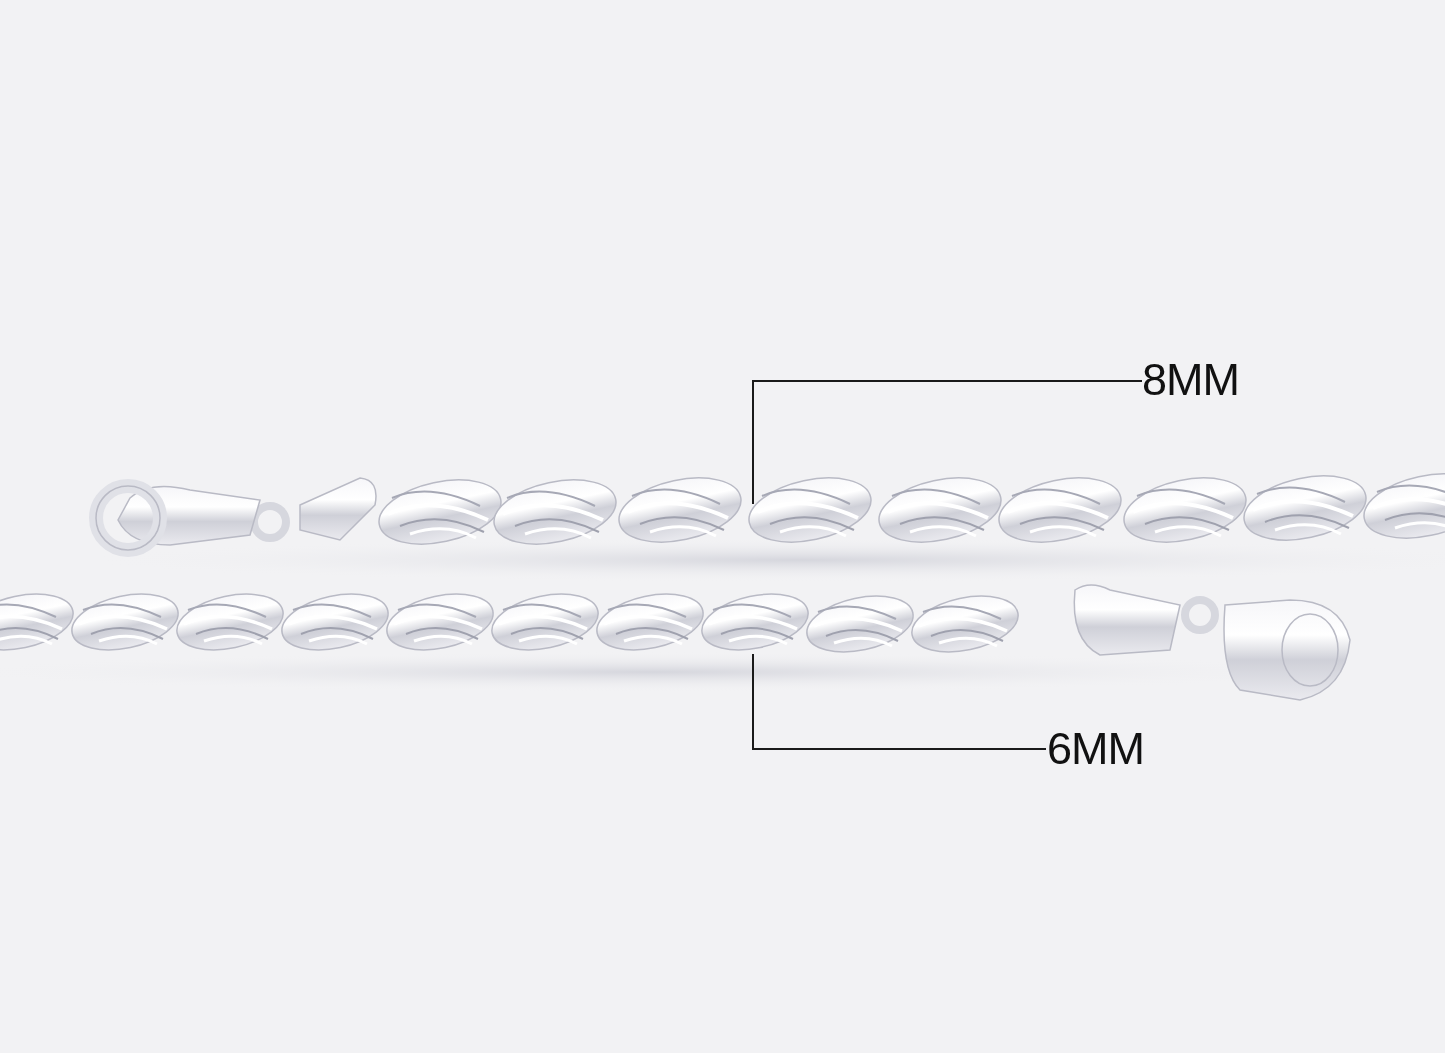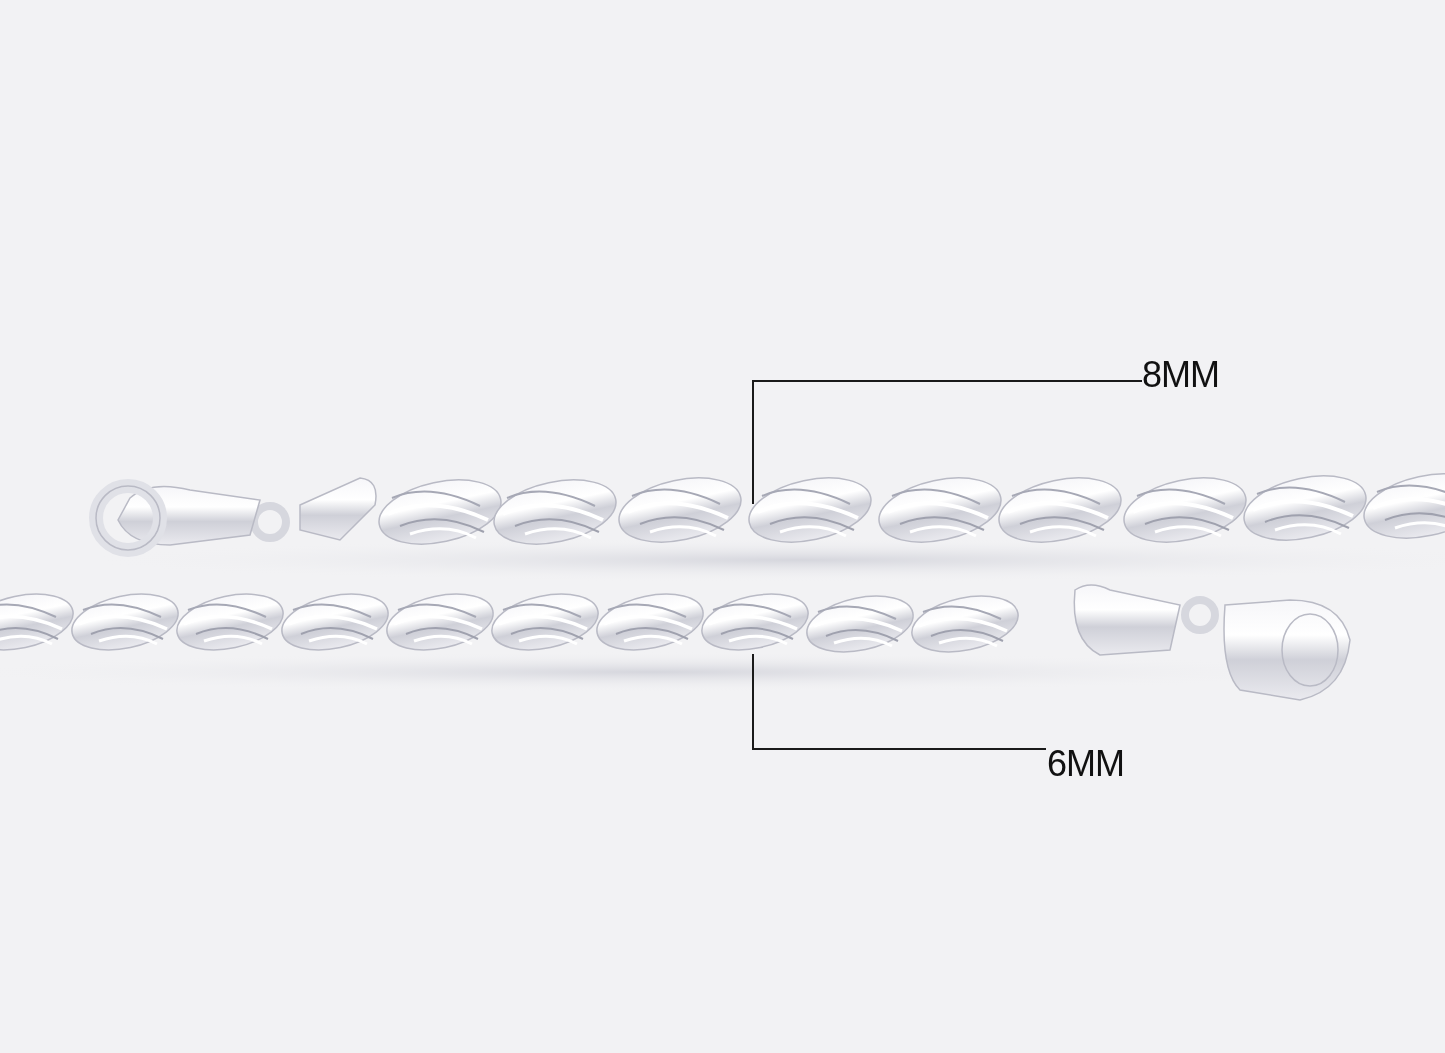--- a/index.html
+++ b/index.html
@@ -1,18 +1,18 @@
 <!DOCTYPE html>
 <html><head>
 <meta charset="utf-8">
 <style>
   html, body { margin:0; padding:0; }
   body { width:1445px; height:1053px; background:#f2f2f4; position:relative; overflow:hidden; font-family:"Liberation Sans", sans-serif; }
   .scene { position:absolute; left:0; top:0; width:1445px; height:1053px; }
-  .label { position:absolute; font-family:"Liberation Sans", sans-serif; font-size:36px; color:#111; line-height:1; letter-spacing:-1px; }
+  .label { position:absolute; font-family:"Liberation Sans", sans-serif; font-size:45px; color:#111; line-height:1; letter-spacing:-1px; }
   .line { position:absolute; background:#1a1a1a; }
 </style>
 </head>
 <body>
 
 <div class="scene">
   <svg width="1445" height="1053" viewBox="0 0 1445 1053" xmlns="http://www.w3.org/2000/svg">
     <defs>
       <linearGradient id="metal" x1="0" y1="0" x2="0" y2="1">
         <stop offset="0" stop-color="#f6f6f9"></stop>
@@ -85,14 +85,14 @@
   </svg>
 
   
   <div class="line" style="left:752px; top:380px; width:2px; height:124px;"></div>
   <div class="line" style="left:752px; top:380px; width:390px; height:2px;"></div>
   <div class="label" style="left:1142px; top:357px;">8MM</div>
 
   
   <div class="line" style="left:752px; top:654px; width:2px; height:96px;"></div>
   <div class="line" style="left:752px; top:748px; width:294px; height:2px;"></div>
-  <div class="label" style="left:1047px; top:746px;">6MM</div>
+  <div class="label" style="left:1047px; top:726px;">6MM</div>
 </div>
 
 </body></html>

